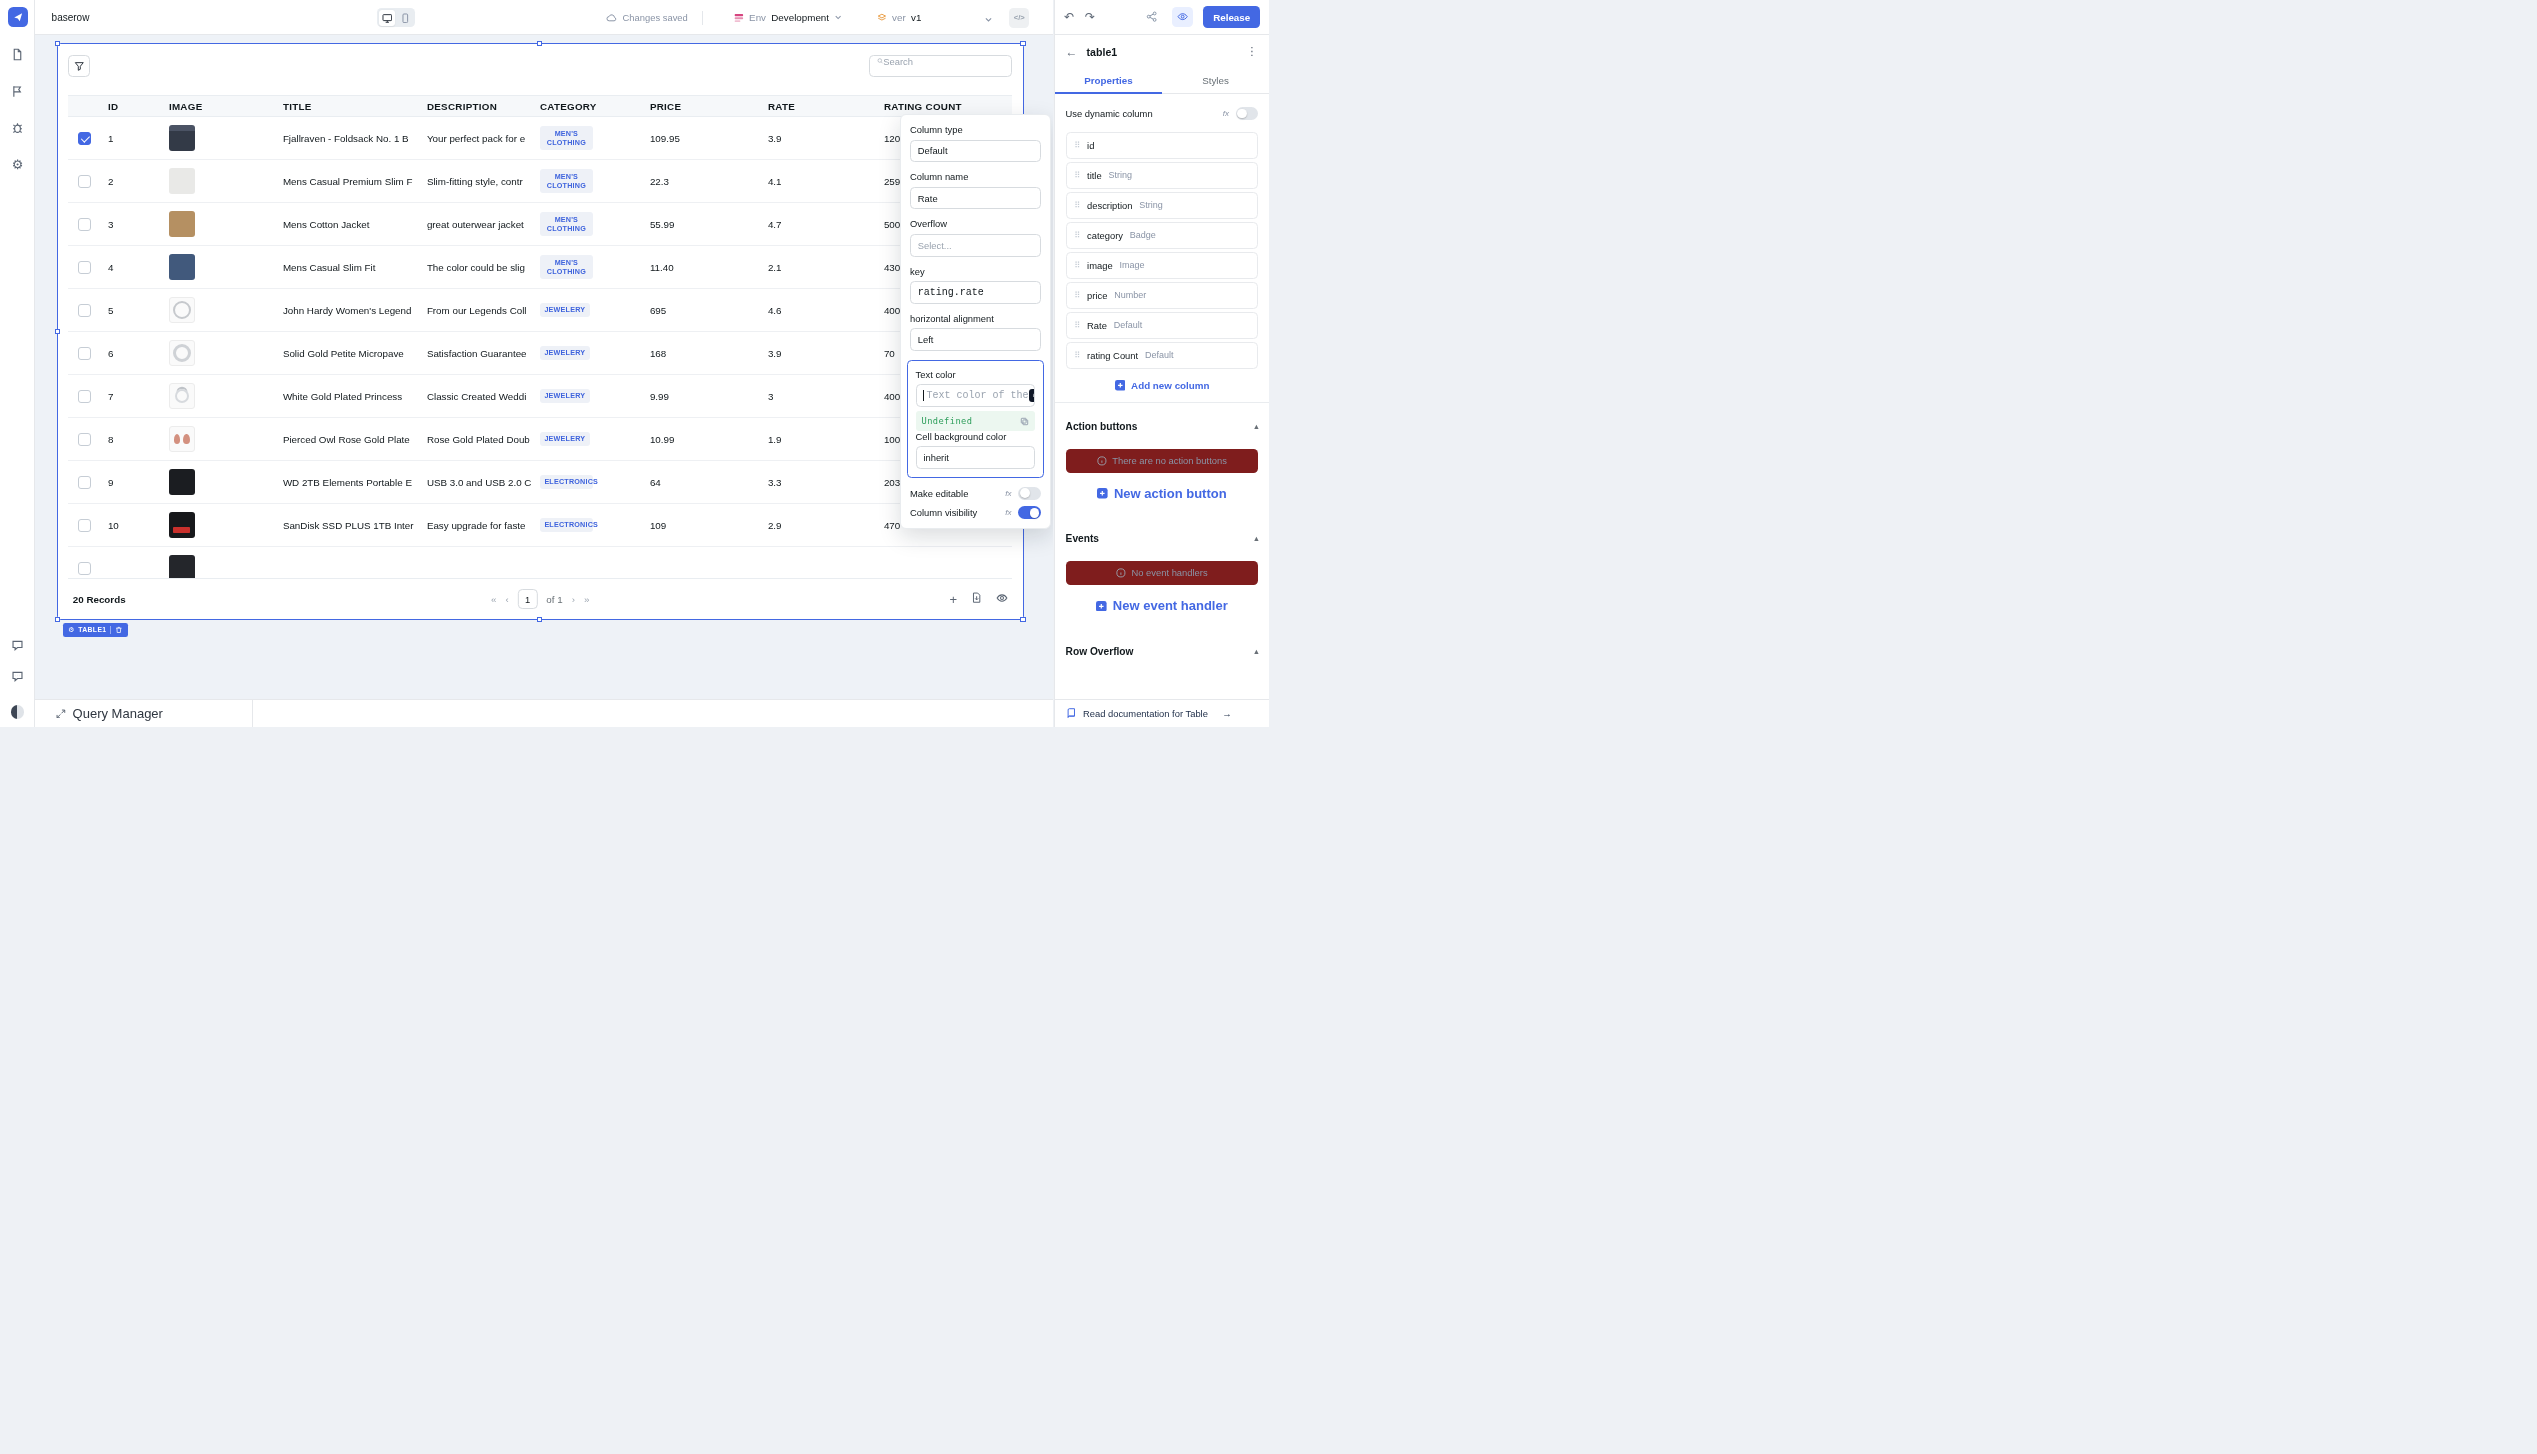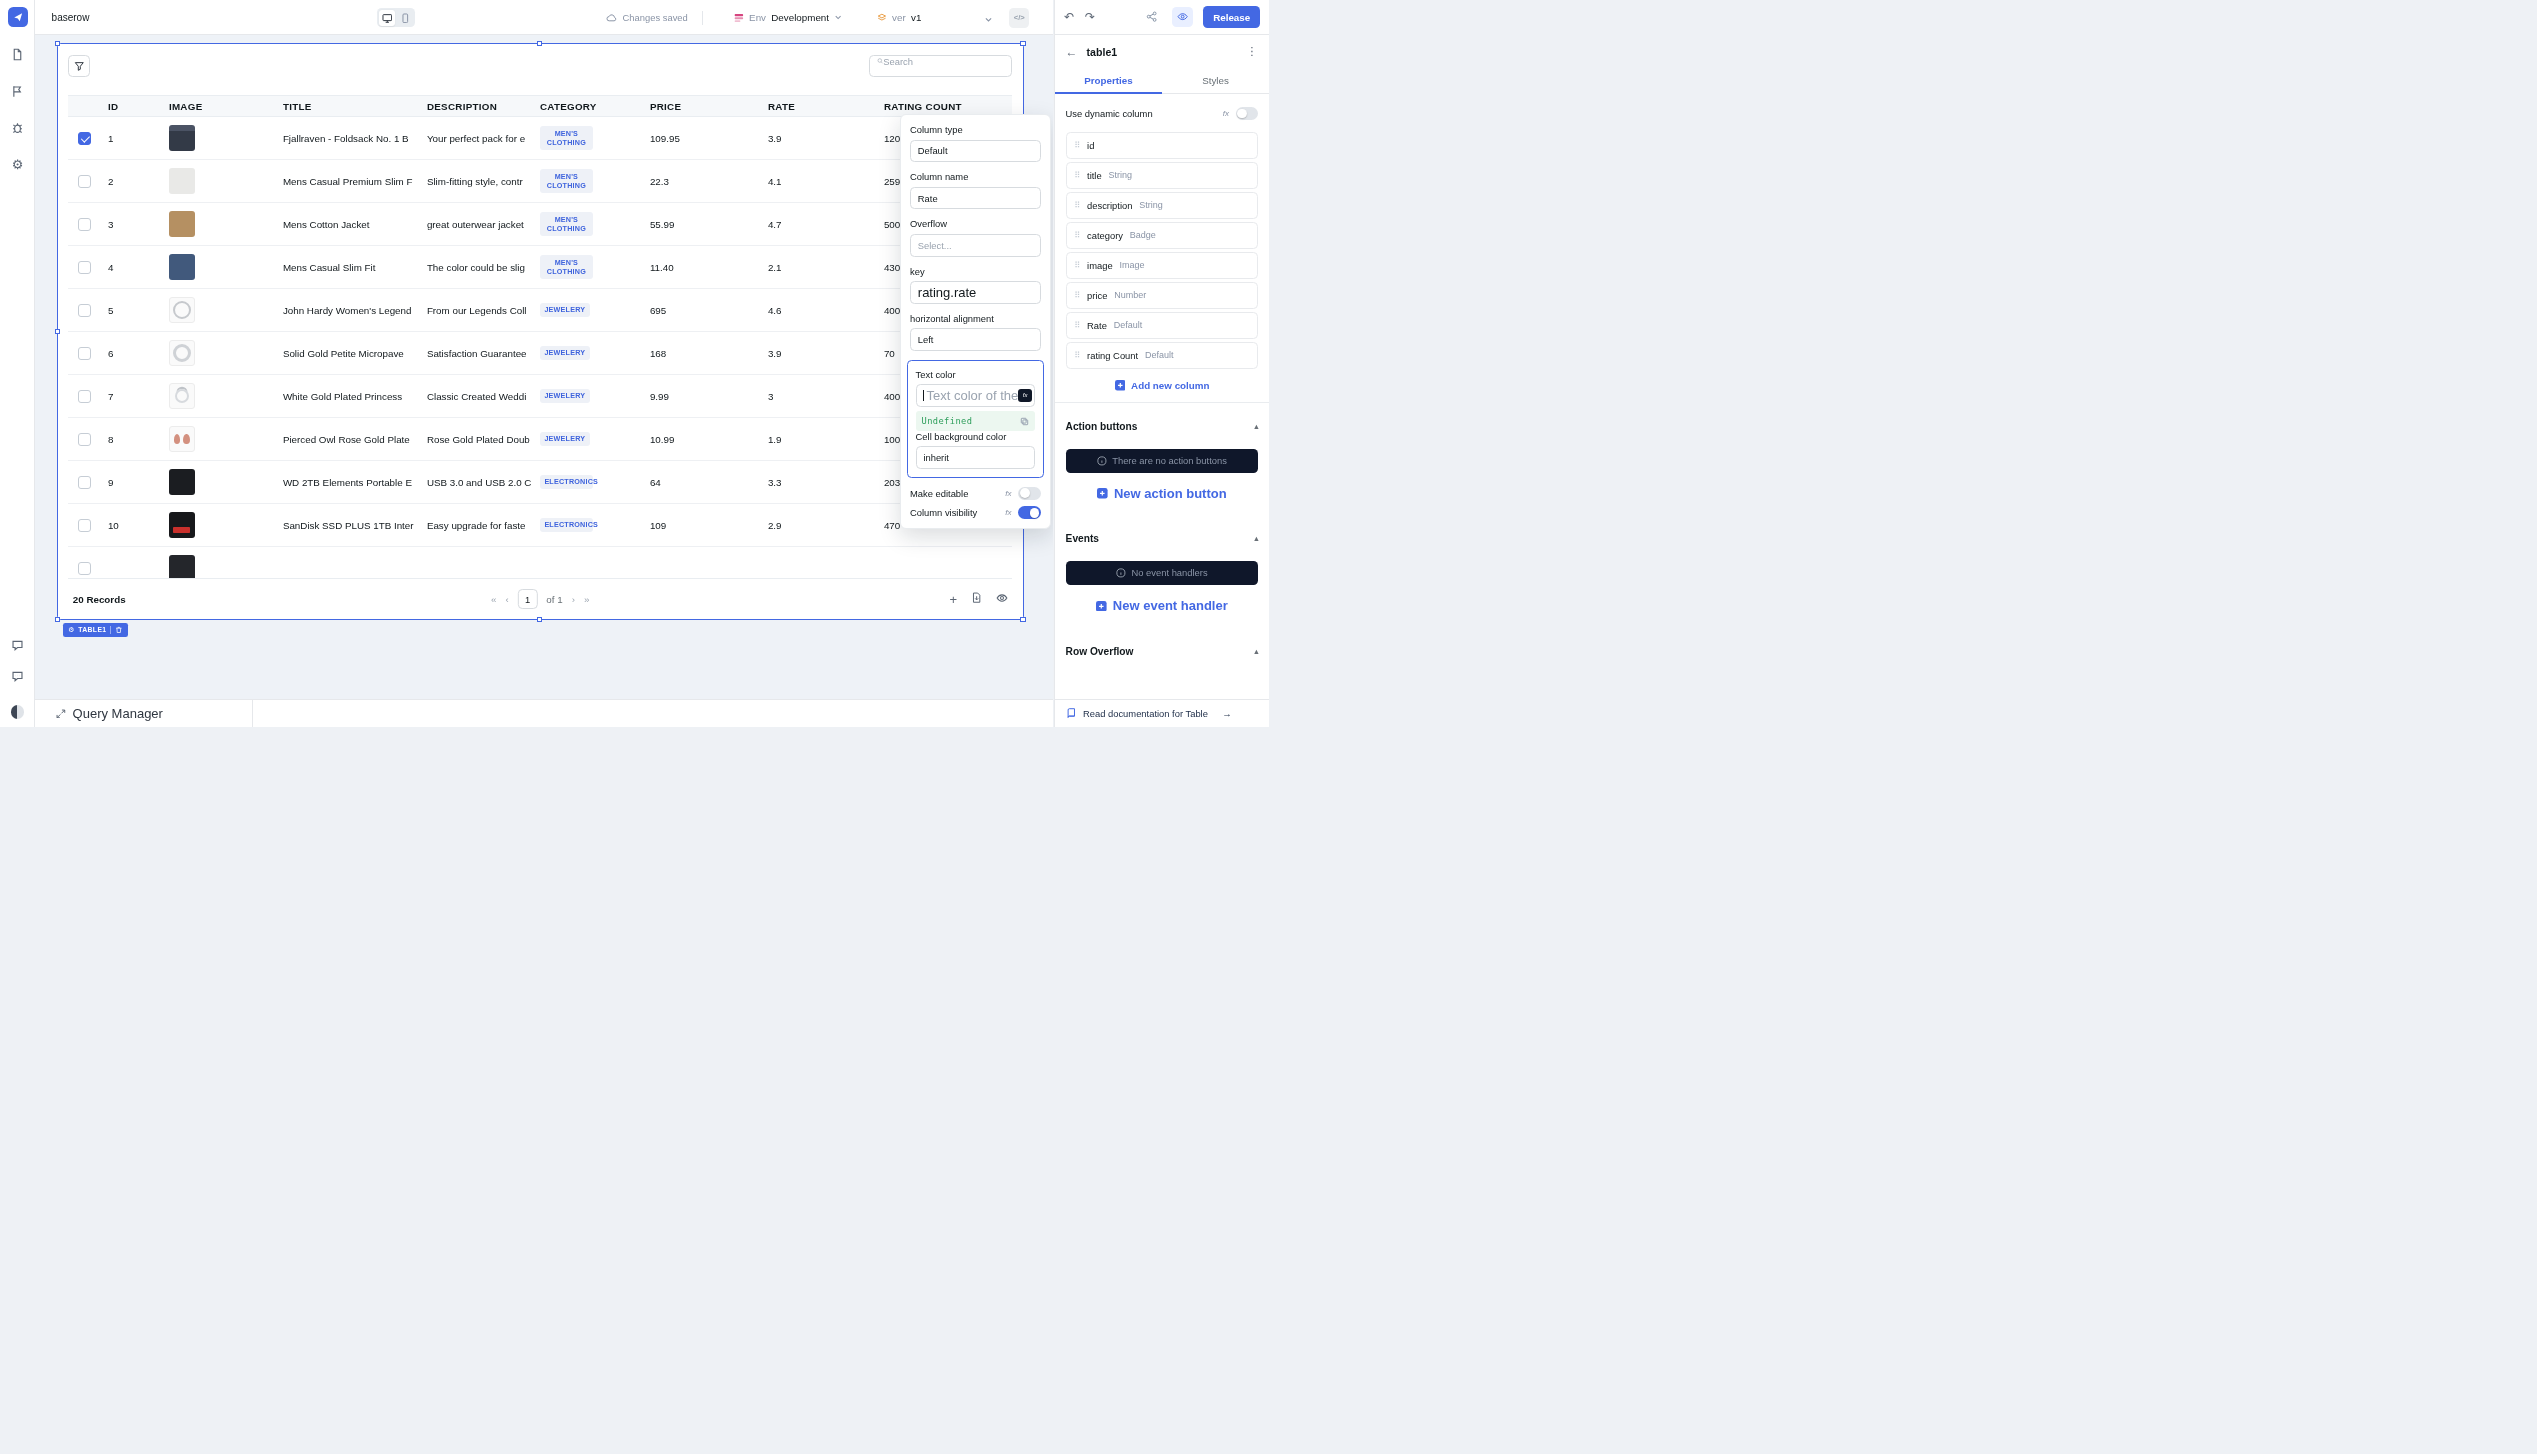--- a/index.html
+++ b/index.html
@@ -79,21 +79,21 @@
   #qmbar{position:absolute;left:0;right:0;bottom:0;height:28px;background:#fff;border-top:0.8px solid #e6e8eb;display:flex;align-items:center;z-index:5}
   .qmleft{width:218px;height:100%;border-right:0.8px solid #e6e8eb;display:flex;align-items:center;gap:6.8px;padding-left:21px}
   .qmtext{font-size:13px;color:#2f3640;font-weight:500}
 
   
   #popup{position:absolute;left:865px;top:79px;width:151px;background:#fff;border:0.8px solid #e9ecef;border-radius:6px;box-shadow:0 7.6px 22.7px rgba(16,24,40,.15);padding:9px;z-index:20}
   .lbl{font-size:9.4px;color:#11181c;font-weight:500;margin:9px 0 4.5px}
   .lbl.first{margin-top:0}
   .field{height:22.7px;border:0.8px solid #d7dbdf;border-radius:4.5px;display:flex;align-items:center;padding:0 6.8px;font-size:9.4px;color:#11181c;background:#fff;overflow:hidden;white-space:nowrap}
   .ph{color:#9aa3af}
-  .mono{font-family:Liberation Sans, sans-serif;font-size:13px}
+  .mono{font-family:Liberation Mono, monospace;font-size:10px}
   .colorbox{border:0.8px solid #4368e3;border-radius:4.5px;padding:7.6px;margin:9px -3px 0;background:#fff}
   .colorbox .lbl{margin-top:0}
   .caret-i{width:0.8px;height:10.6px;background:#11181c;margin-right:2.3px;flex:none}
   .fxdark{width:13.6px;height:13.6px;border-radius:3px;background:#101828;color:#fff;font-size:6px;display:flex;align-items:center;justify-content:center;margin-left:auto;flex:none;font-style:italic}
   .preview{margin-top:4.5px;height:19.6px;background:#ecf7f0;border-radius:3px;display:flex;align-items:center;justify-content:space-between;padding:0 6px}
   .preview .val{font-family:"DejaVu Sans Mono",monospace;font-size:8.7px;color:#2e9e5b;letter-spacing:0.4px}
   .togrow{display:flex;align-items:center;margin-top:9px;font-size:9.4px;color:#11181c}
   .grow{flex:1}
   .fx{font-size:8px;color:#8a94a6;font-style:italic;margin-right:6.8px}
   .switch{width:22.7px;height:13px;border-radius:6.8px;background:#e1e5ea;position:relative;flex:none}
@@ -118,21 +118,21 @@
   .pbody{flex:1;overflow:hidden;padding:7.6px 10.6px 0}
   .dynrow{display:flex;align-items:center;height:21px;margin:1.5px 0 7.6px;font-size:9.4px;color:#11181c}
   .colrow{height:27px;border:0.8px solid #e8eaed;border-radius:4.5px;margin-bottom:3px;display:flex;align-items:center;padding:0 7.6px;gap:6.8px;font-size:9.4px;color:#11181c;background:#fff}
   .handle{color:#c3cad3;font-size:8.3px}
   .cname{font-weight:500}
   .ctype{color:#8a94a6;font-size:9px}
   .addcol{display:flex;align-items:center;justify-content:center;gap:6px;color:#4368e3;font-weight:600;font-size:9.8px;margin:11.3px 0 0}
   .pdivider{height:0.8px;background:#e9ecef;margin:11.3px -10.6px 0}
   .sechead{display:flex;align-items:center;justify-content:space-between;font-size:10.2px;font-weight:700;color:#11181c;margin-top:18px}
   .sec-caret{color:#697077;font-size:7.6px}
-  .emptybox{height:24px;background:#0f172a;border-radius:4.5px;display:flex;align-items:center;justify-content:center;gap:5.3px;color:#8a94a6;font-size:9.4px;margin-top:16.6px}
+  .emptybox{height:24px;background:#7f1d1d;border-radius:4.5px;display:flex;align-items:center;justify-content:center;gap:5.3px;color:#8a94a6;font-size:9.4px;margin-top:16.6px}
   .cta{display:flex;align-items:center;justify-content:center;gap:6px;color:#4368e3;font-weight:600;font-size:13px;margin-top:13.6px}
   .docsrow{height:28px;border-top:0.8px solid #e6e8eb;display:flex;align-items:center;padding:0 10.6px;gap:6.8px;font-size:9.4px;color:#1c2b46;font-weight:500;flex:none}
   .docsarrow{margin-left:7.6px;color:#1c2b46}
 </style>
 </head>
 <body>
 
 <div id="app">
 
   <div id="rail">

